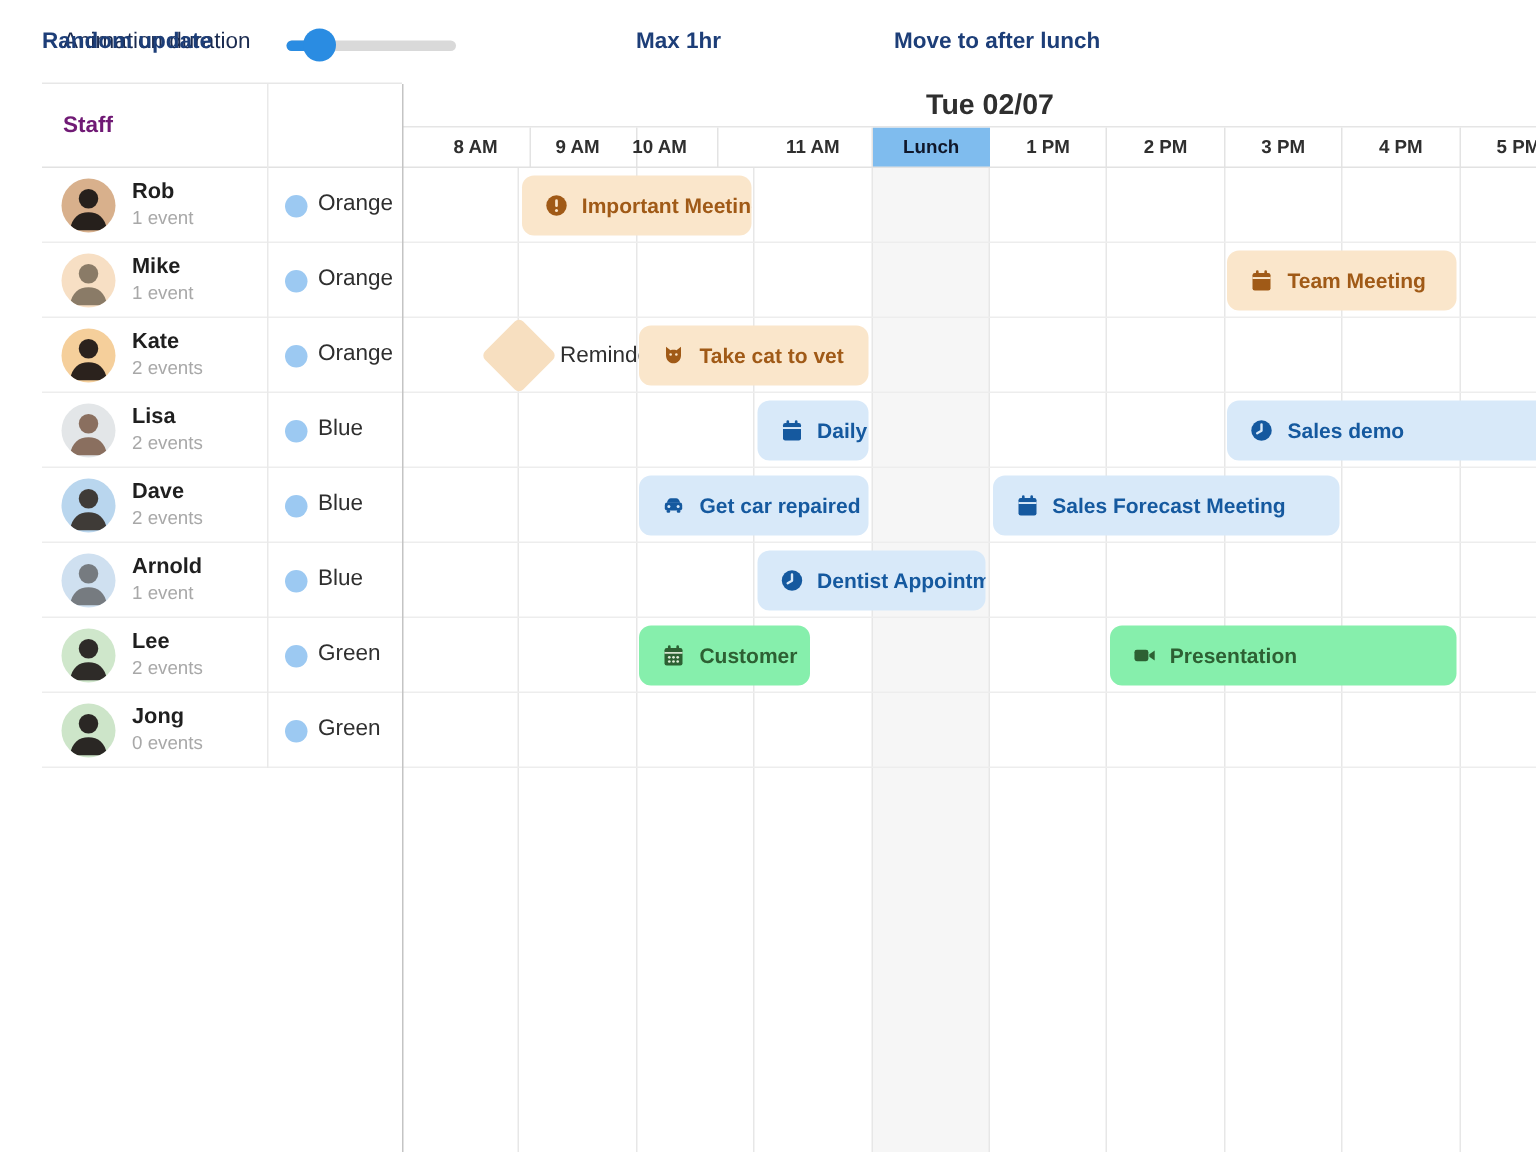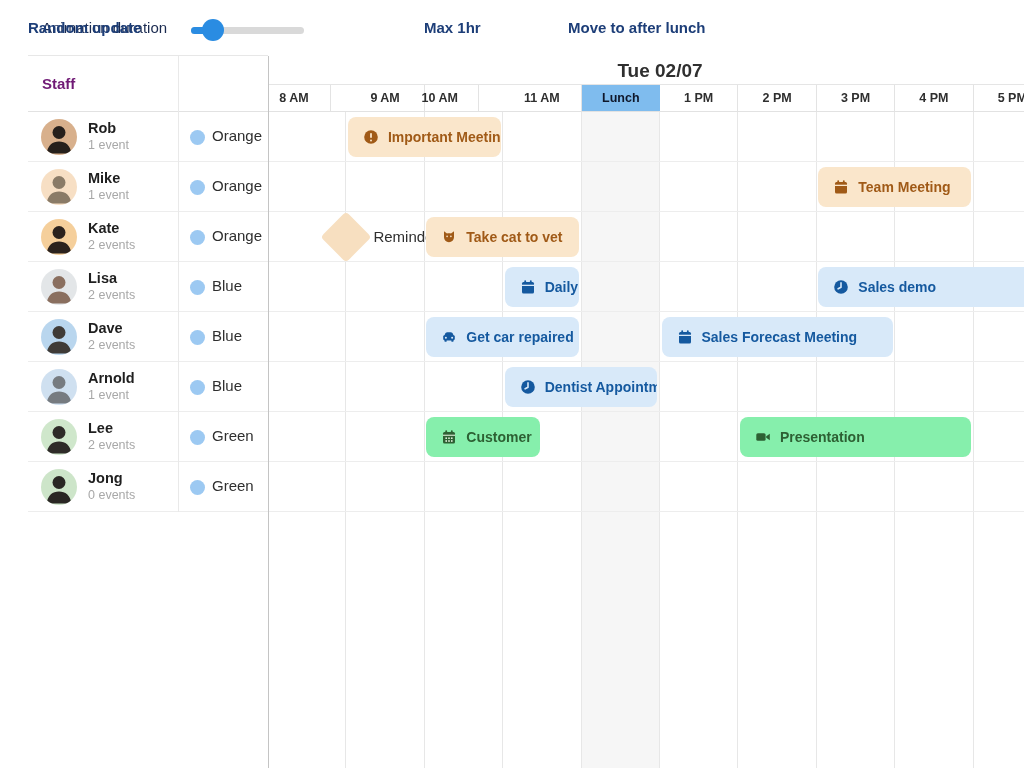--- a/index.html
+++ b/index.html
@@ -8,21 +8,21 @@
   
   .toolbar{position:absolute;left:0;top:0;width:1024px;height:56px;}
   .tb-label{position:absolute;left:14px;top:19px;font-size:15px;color:#1b2b50;}
   .slider{position:absolute;left:163px;top:22px;width:113px;height:16px;cursor:pointer;}
   .slider-track{position:absolute;left:0;top:5px;width:113px;height:7px;border-radius:4px;background:#d9d9d9;}
   .slider-fill{position:absolute;left:0;top:5px;width:24px;height:7px;border-radius:4px;background:#2a8ce2;}
   .slider-handle{position:absolute;left:11px;top:-3px;width:22px;height:22px;border-radius:50%;background:#2a8ce2;}
   .tb-btn{position:absolute;top:19px;font-size:15px;font-weight:700;color:#1d3e78;cursor:pointer;white-space:nowrap;}
   .tb-btn:nth-of-type(1){left:307px;}
   .tb-btn:nth-of-type(2){left:396px;}
-  .tb-btn:nth-of-type(3){left:540px;}
+  .tb-btn:nth-of-type(3){left:568px;}
   
   .vline,.hline{position:absolute;background:#e7e7e7;}
   
   .panel-hdr-label{position:absolute;top:55px;height:43px;line-height:57px;font-size:15px;font-weight:700;color:#701a75;}
   .staff-row{position:absolute;left:0;width:240px;height:50px;}
   .avatar{position:absolute;left:13px;top:7px;width:36px;height:36px;border-radius:50%;overflow:hidden;}
   .staff-name{position:absolute;left:60px;top:7px;font-size:14.5px;font-weight:700;color:#1f1f1f;line-height:18px;}
   .staff-count{position:absolute;left:60px;top:25px;font-size:12.5px;color:#a8a8a8;line-height:17px;}
   .task-dot{position:absolute;left:162px;top:18px;width:15px;height:15px;border-radius:50%;}
   .task-label{position:absolute;left:184px;top:15px;font-size:15px;color:#2f2f2f;}
@@ -63,21 +63,21 @@
     <span class="tb-btn">Max 1hr</span>
     <span class="tb-btn">Move to after lunch</span>
     <span class="tb-btn">Random update</span>
   </div>
 
   <span class="panel-hdr-label" style="left:14px">Staff</span>
 
   <div class="date-hdr">Tue 02/07</div>
 
   <div id="gen">
-      <div class="time-cell" style="left:230px;width:73px">8 AM</div>
+      <div class="time-cell" style="left:253px;width:73px">8 AM</div>
       <div class="body-col" style="left:240px;width:78.4px"></div>
       <div class="time-cell" style="left:318.4px;width:78.4px">9 AM</div>
       <div class="body-col" style="left:318.4px;width:78.4px"></div>
       <div class="time-cell" style="left:373px;width:78.4px">10 AM</div>
       <div class="body-col" style="left:396.8px;width:78.4px"></div>
       <div class="time-cell" style="left:475.20000000000005px;width:78.4px">11 AM</div>
       <div class="body-col" style="left:475.20000000000005px;width:78.4px"></div>
       <div class="time-cell lunch" style="left:553.6px;width:78.4px">Lunch</div>
       <div class="body-col lunch" style="left:553.6px;width:78.4px"></div>
       <div class="time-cell" style="left:632px;width:78.4px">1 PM</div>

